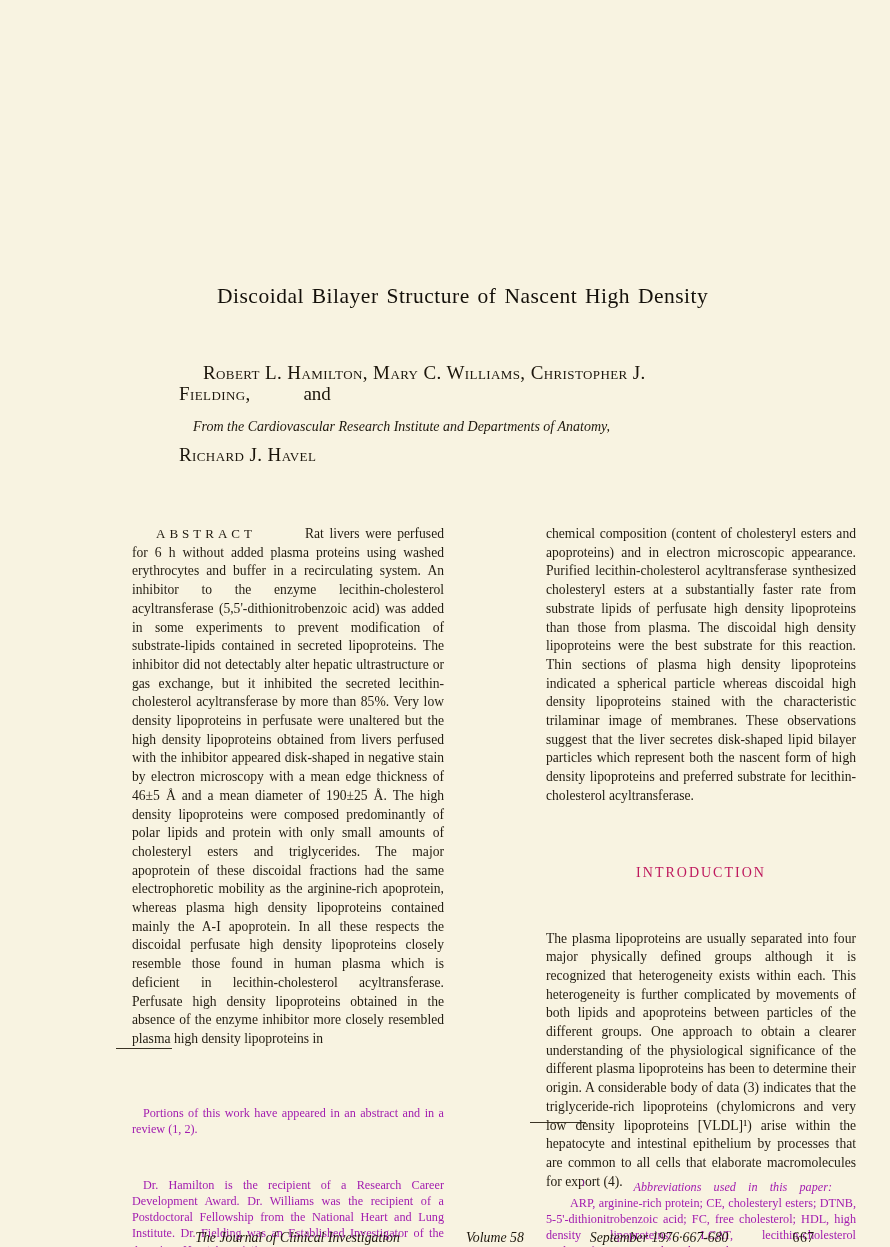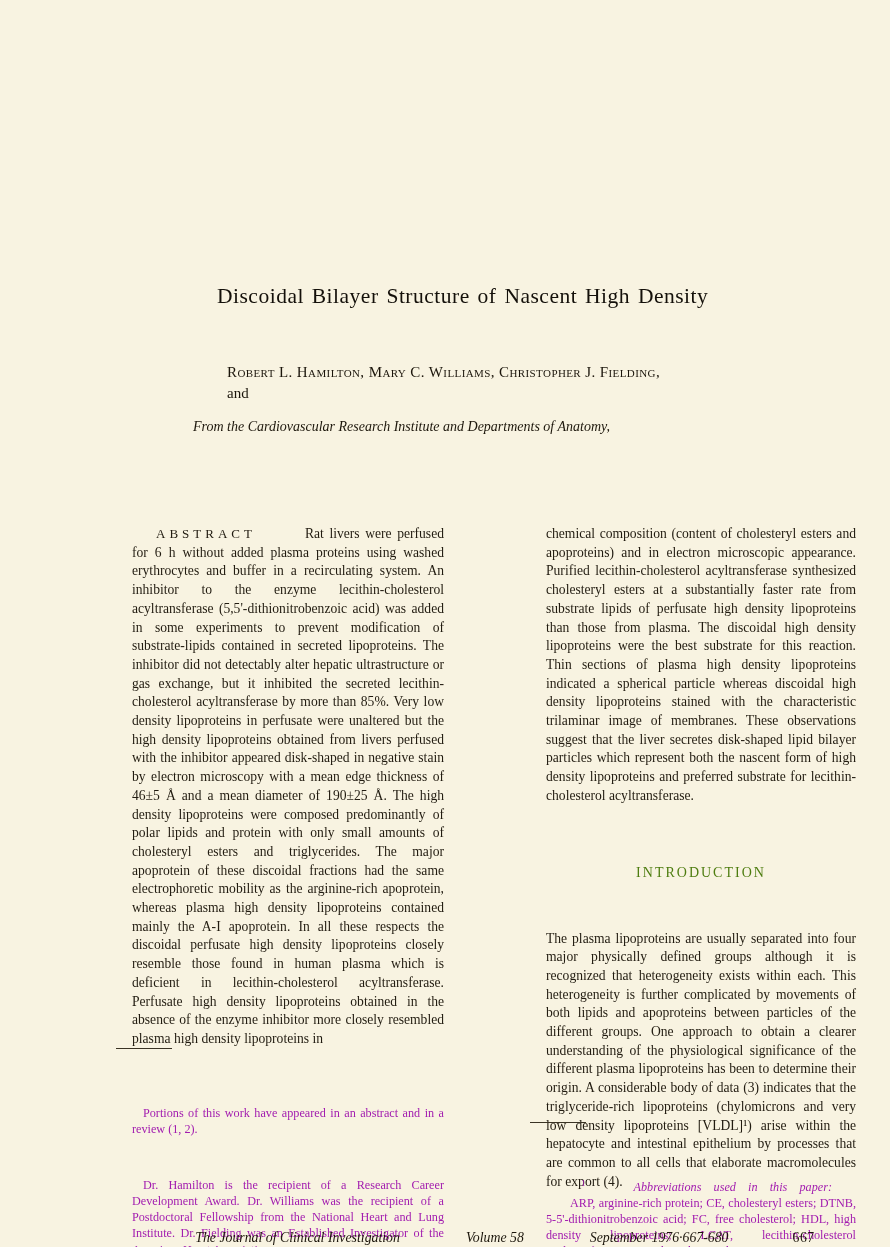--- a/index.html
+++ b/index.html
@@ -30,24 +30,24 @@
     display: block;
     font-size: 21.5px;
     line-height: 24px;
     letter-spacing: 0.5px;
     word-spacing: 2px;
     margin-bottom: 23px;
   }
 
   .authors {
     position: absolute;
-    left: 115px;
+    left: 91px;
     top: 274px;
     width: 620px;
-    font-size: 15px;
+    font-size: 19px;
     line-height: 21px;
     color: #1b150b;
   }
   .authors-line { display: block; }
   .sc { font-variant: small-caps; letter-spacing: 0.4px; }
   .and-word { font-variant: normal; }
 
   .affiliation {
     position: absolute;
     left: 105px;
@@ -86,21 +86,21 @@
     margin-right: 9px;
     font-size: 13px;
   }
   .intro-heading {
     font-size: 14px;
     font-weight: normal;
     text-align: center;
     letter-spacing: 2px;
     margin-top: 27px;
     margin-bottom: 17px;
-    color: #4d7c0f;
+    color: #be185d;
   }
 
   
   .fn-rule {
     width: 56px;
     border: none;
     border-top: 1px solid #3a3324;
     margin-bottom: 7px;
   }
   .footnotes-left {
@@ -153,20 +153,21 @@
     <h1 class="title">
       <span class="title-line">Discoidal Bilayer Structure of Nascent High Density</span>
     </h1>
   </div>
 
   <p class="authors">
     <span class="authors-line">
       <span class="sc">Robert L. Hamilton, Mary C. Williams, Christopher J. Fielding,</span>
       <span class="and-word">and</span>
     </span>
+    <span class="authors-line sc">Richard J. Havel</span>
   </p>
 
   <p class="affiliation">
     <span class="affiliation-line">From the Cardiovascular Research Institute and Departments of Anatomy,</span>
   </p>
 
   <div class="col-left">
     <p class="body-text">
       <span class="abstract-label">ABSTRACT</span><span>Rat livers were perfused for 6 h without added plasma proteins using washed erythrocytes and buffer in a recirculating system. An inhibitor to the enzyme lecithin-cholesterol acyltransferase (5,5'-dithionitrobenzoic acid) was added in some experiments to prevent modification of substrate-lipids contained in secreted lipoproteins. The inhibitor did not detectably alter hepatic ultrastructure or gas exchange, but it inhibited the secreted lecithin-cholesterol acyltransferase by more than 85%. Very low density lipoproteins in perfusate were unaltered but the high density lipoproteins obtained from livers perfused with the inhibitor appeared disk-shaped in negative stain by electron microscopy with a mean edge thickness of 46±5 Å and a mean diameter of 190±25 Å. The high density lipoproteins were composed predominantly of polar lipids and protein with only small amounts of cholesteryl esters and triglycerides. The major apoprotein of these discoidal fractions had the same electrophoretic mobility as the arginine-rich apoprotein, whereas plasma high density lipoproteins contained mainly the A-I apoprotein. In all these respects the discoidal perfusate high density lipoproteins closely resemble those found in human plasma which is deficient in lecithin-cholesterol acyltransferase. Perfusate high density lipoproteins obtained in the absence of the enzyme inhibitor more closely resembled plasma high density lipoproteins in</span>
     </p>

